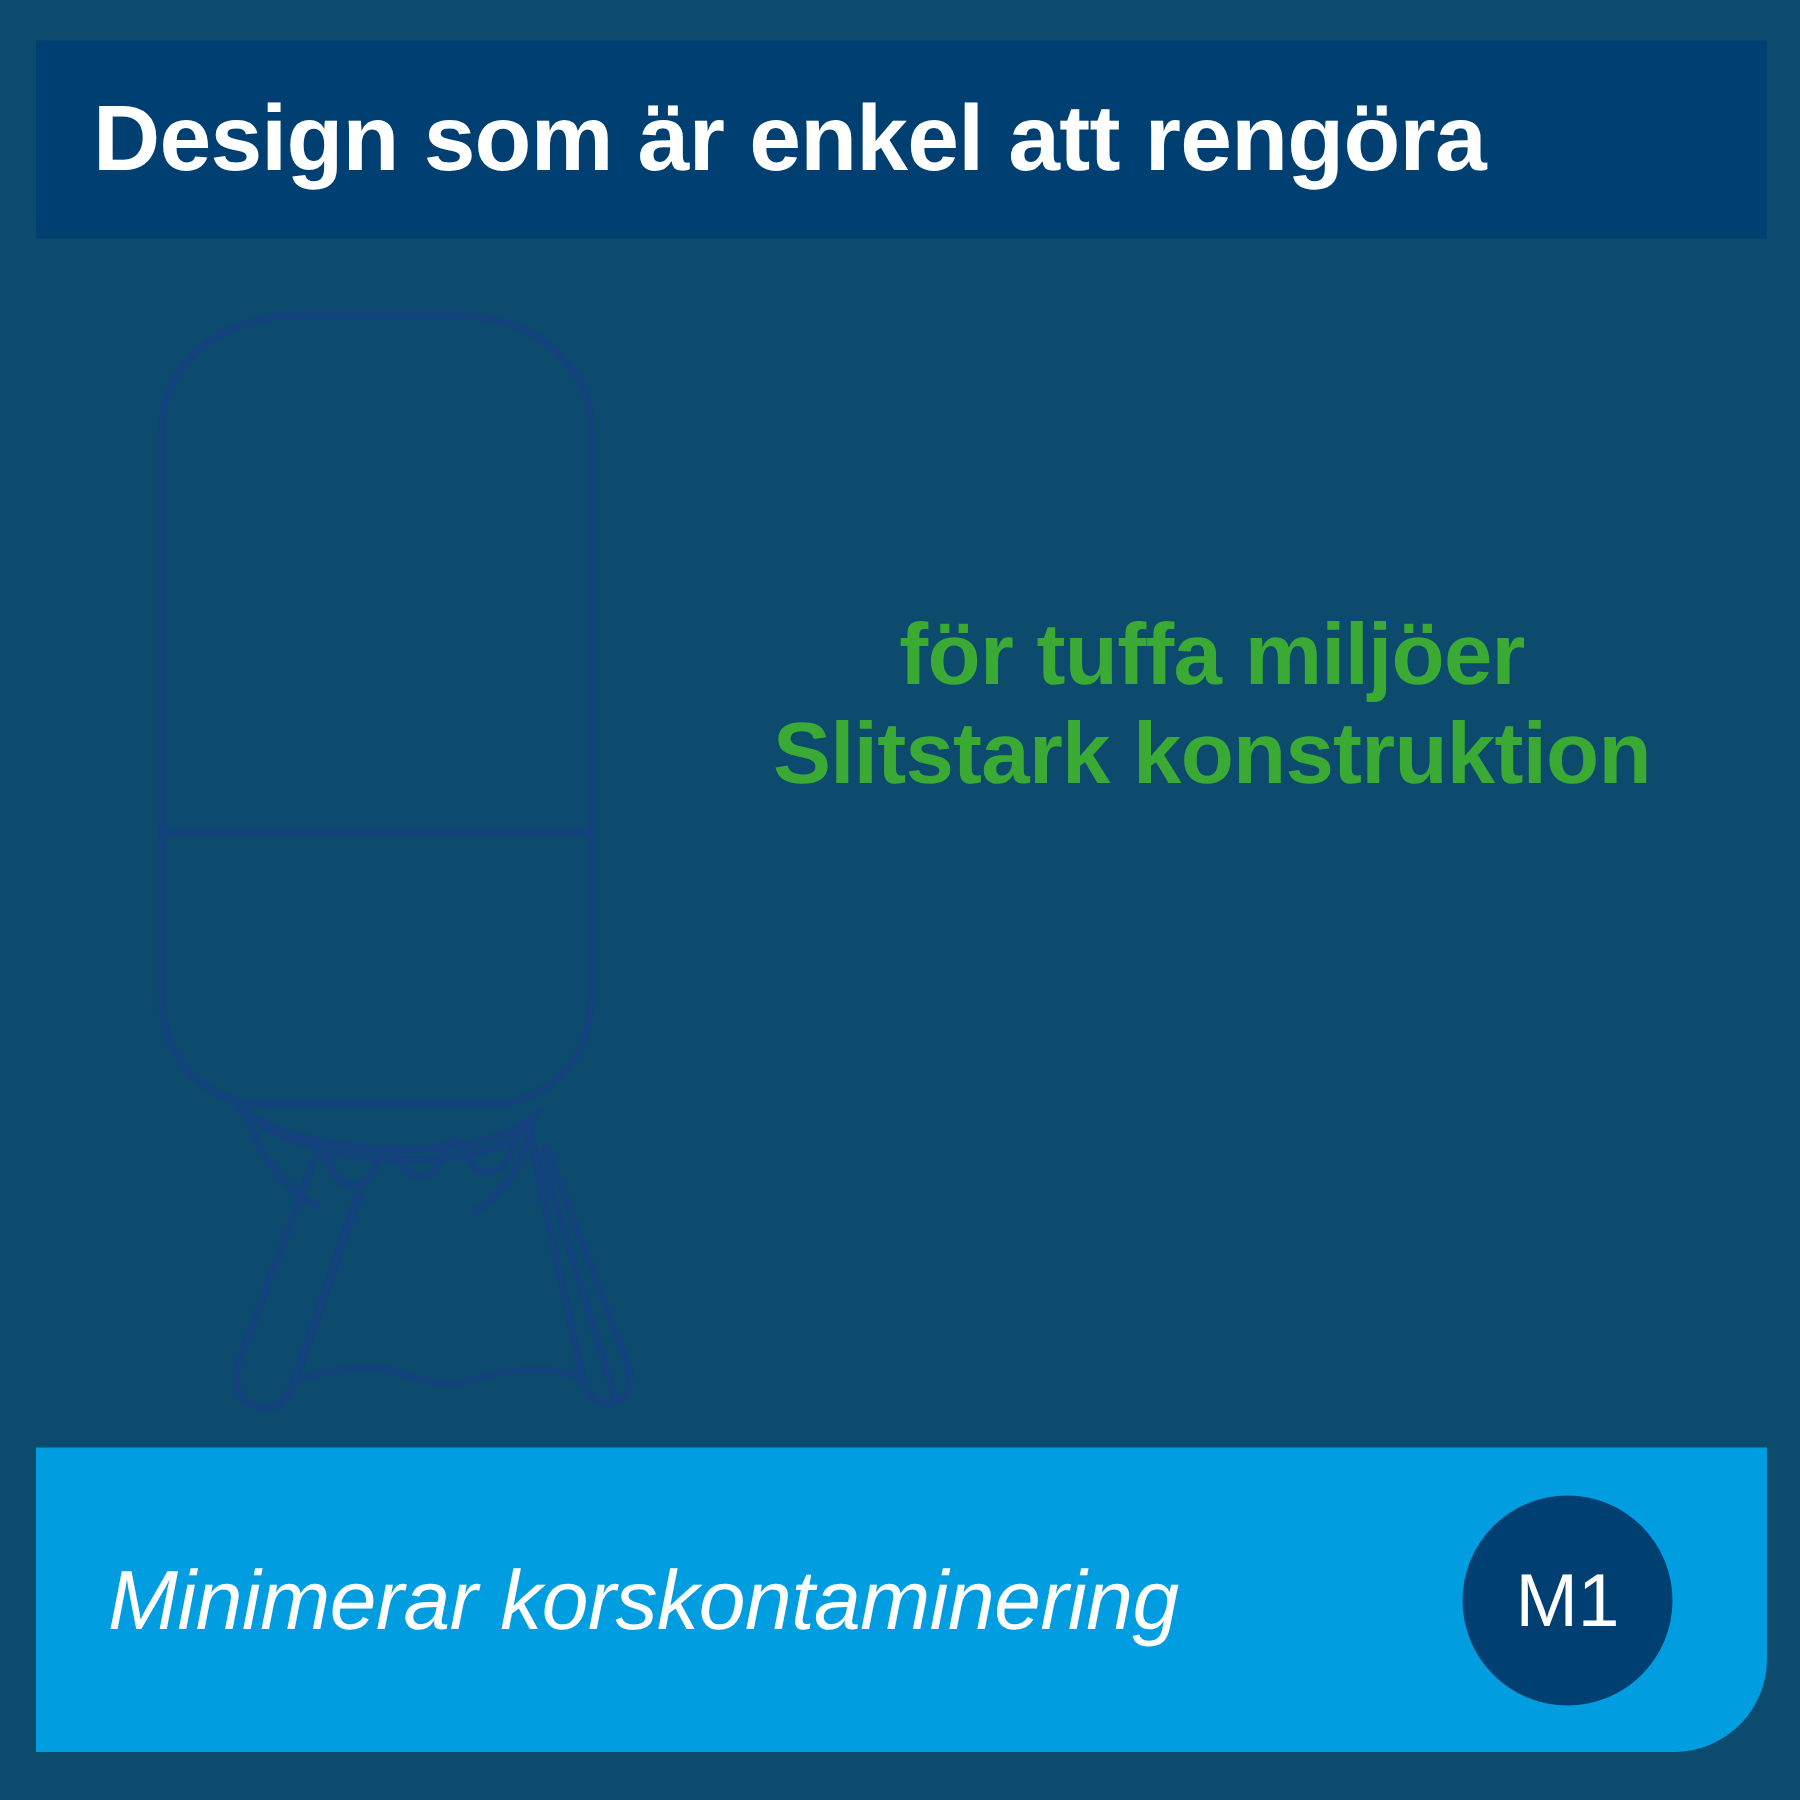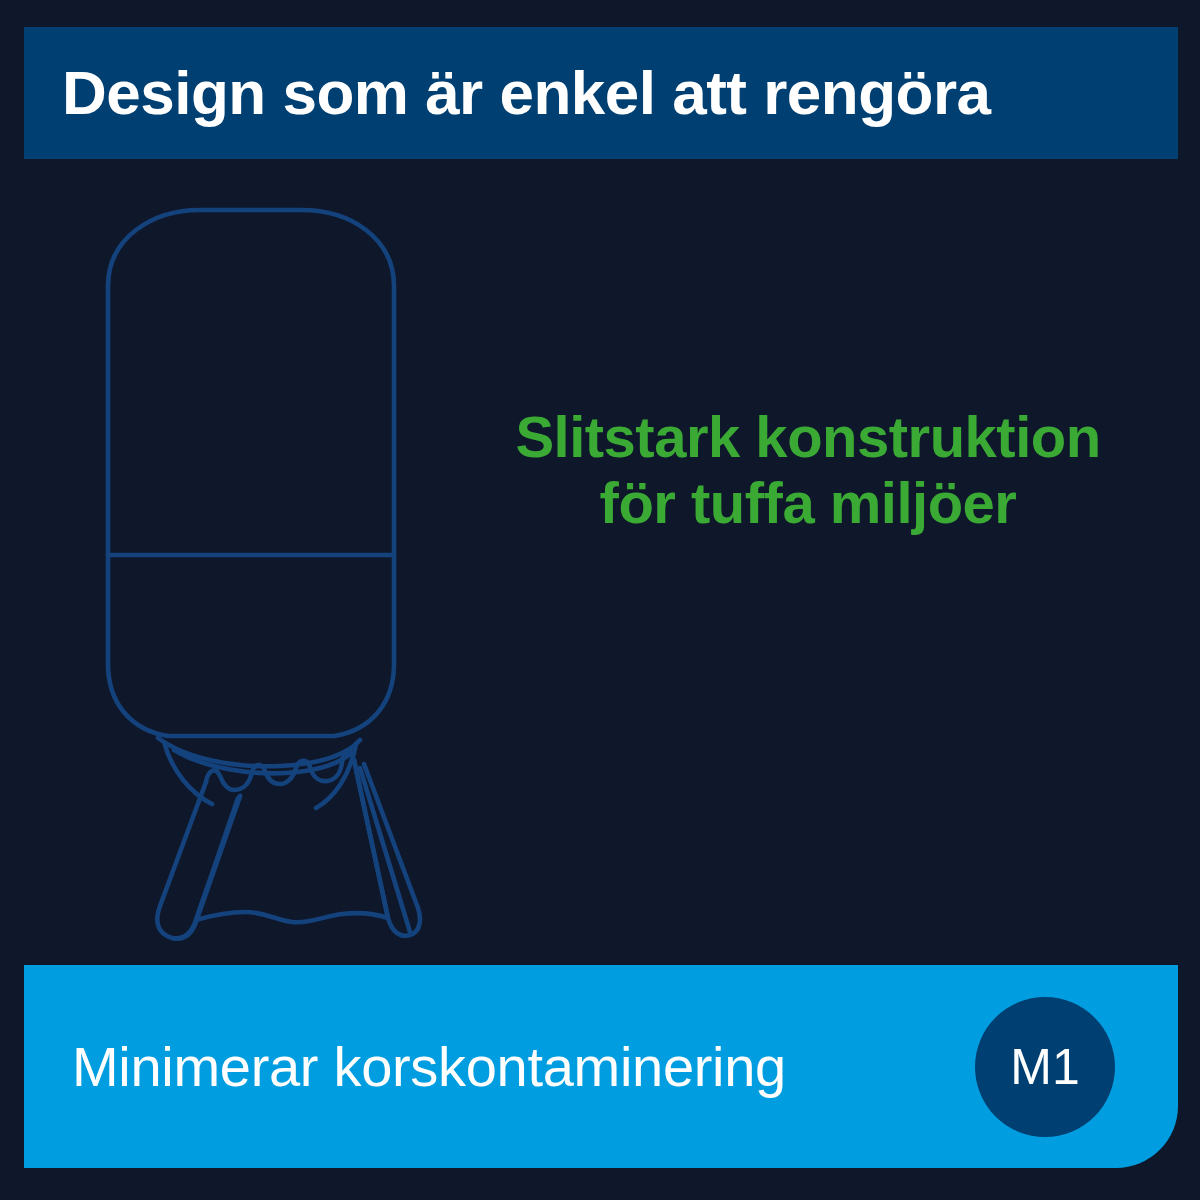--- a/index.html
+++ b/index.html
@@ -5,21 +5,21 @@
   * { margin:0; padding:0; box-sizing:border-box; }
   html, body {
     width:1200px; height:1200px;
     background:#ffffff;
     font-family:"Liberation Sans", sans-serif;
     overflow:hidden;
   }
   #stage {
     position:relative;
     width:1200px; height:1200px;
-    background:#0f172a;
+    background:#0c4a6e;
   }
 
   
   .header-banner {
     position:absolute;
     left:24px; top:27px;
     width:1154px; height:132px;
     background:#003f71;
     display:flex;
     align-items:center;
@@ -66,20 +66,21 @@
   }
   .bottom-label {
     position:absolute;
     left:48px; top:0; height:203px;
     display:flex; align-items:center;
     color:#ffffff;
     font-size:56px;
     font-weight:normal;
     letter-spacing:-0.3px;
     white-space:nowrap;
+    font-style:italic;
   }
   .badge-circle {
     position:absolute;
     left:975px; top:997px;
     width:140px; height:140px;
     border-radius:50%;
     background:#003f71;
     display:flex;
     align-items:center;
     justify-content:center;
@@ -154,22 +155,22 @@
                L300 728
                C304 742 312 748 322 745
                C332 742 334 730 330 718
                L276 574"></path>
       <path d="M272 578 L322 742"></path>
 
     </svg>
   </div>
 
   <div class="feature-headline">
+    <span class="ln">för tuffa miljöer</span>
     <span class="ln">Slitstark konstruktion</span>
-    <span class="ln">för tuffa miljöer</span>
   </div>
 
   <div class="bottom-banner">
     <div class="bottom-label">Minimerar korskontaminering</div>
   </div>
 
   <div class="badge-circle">
     <span class="badge-text">M1</span>
   </div>
 

